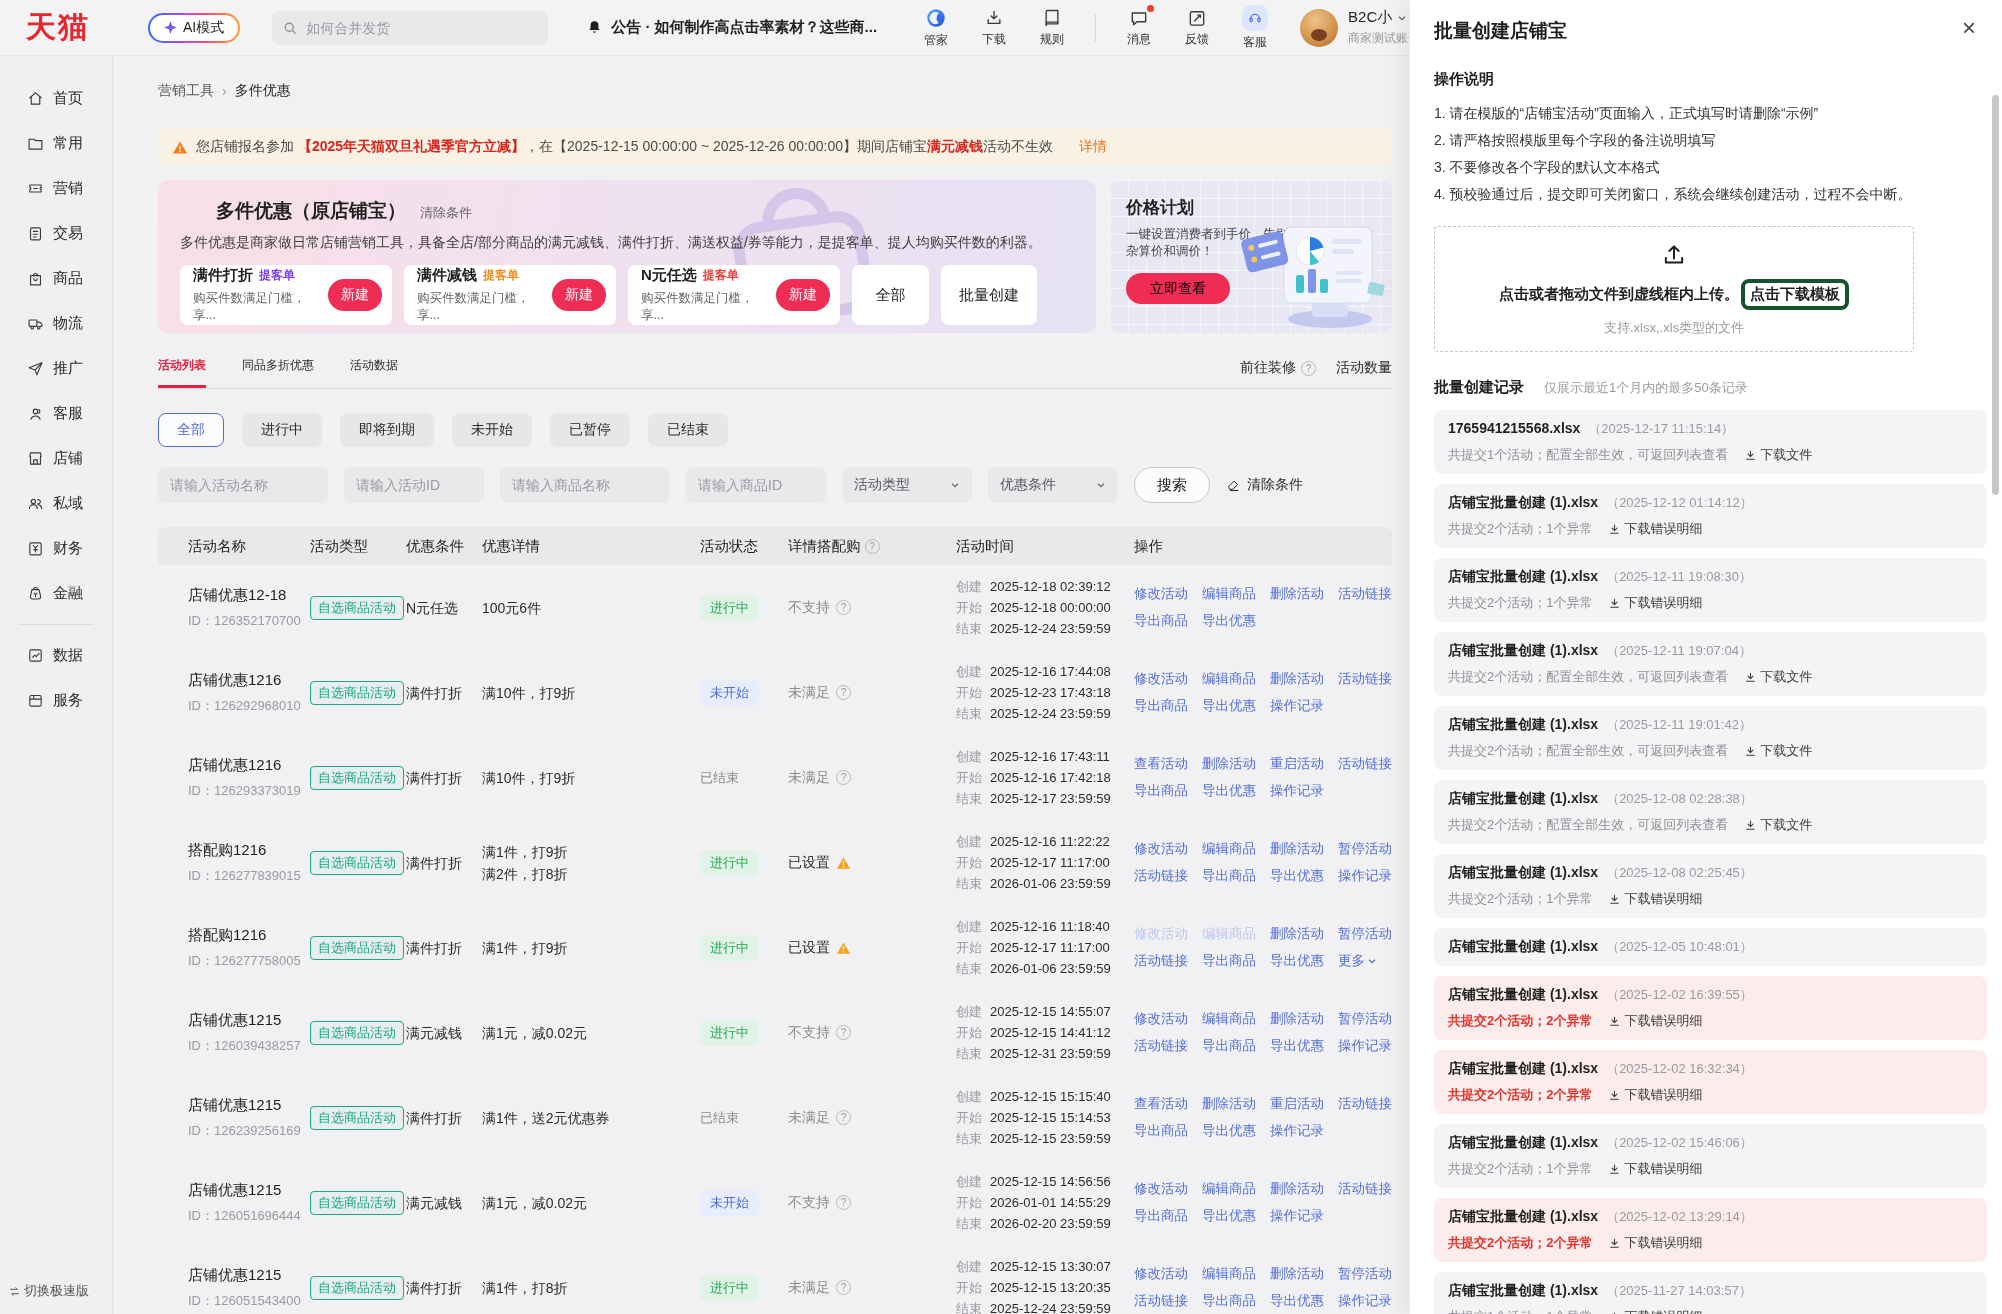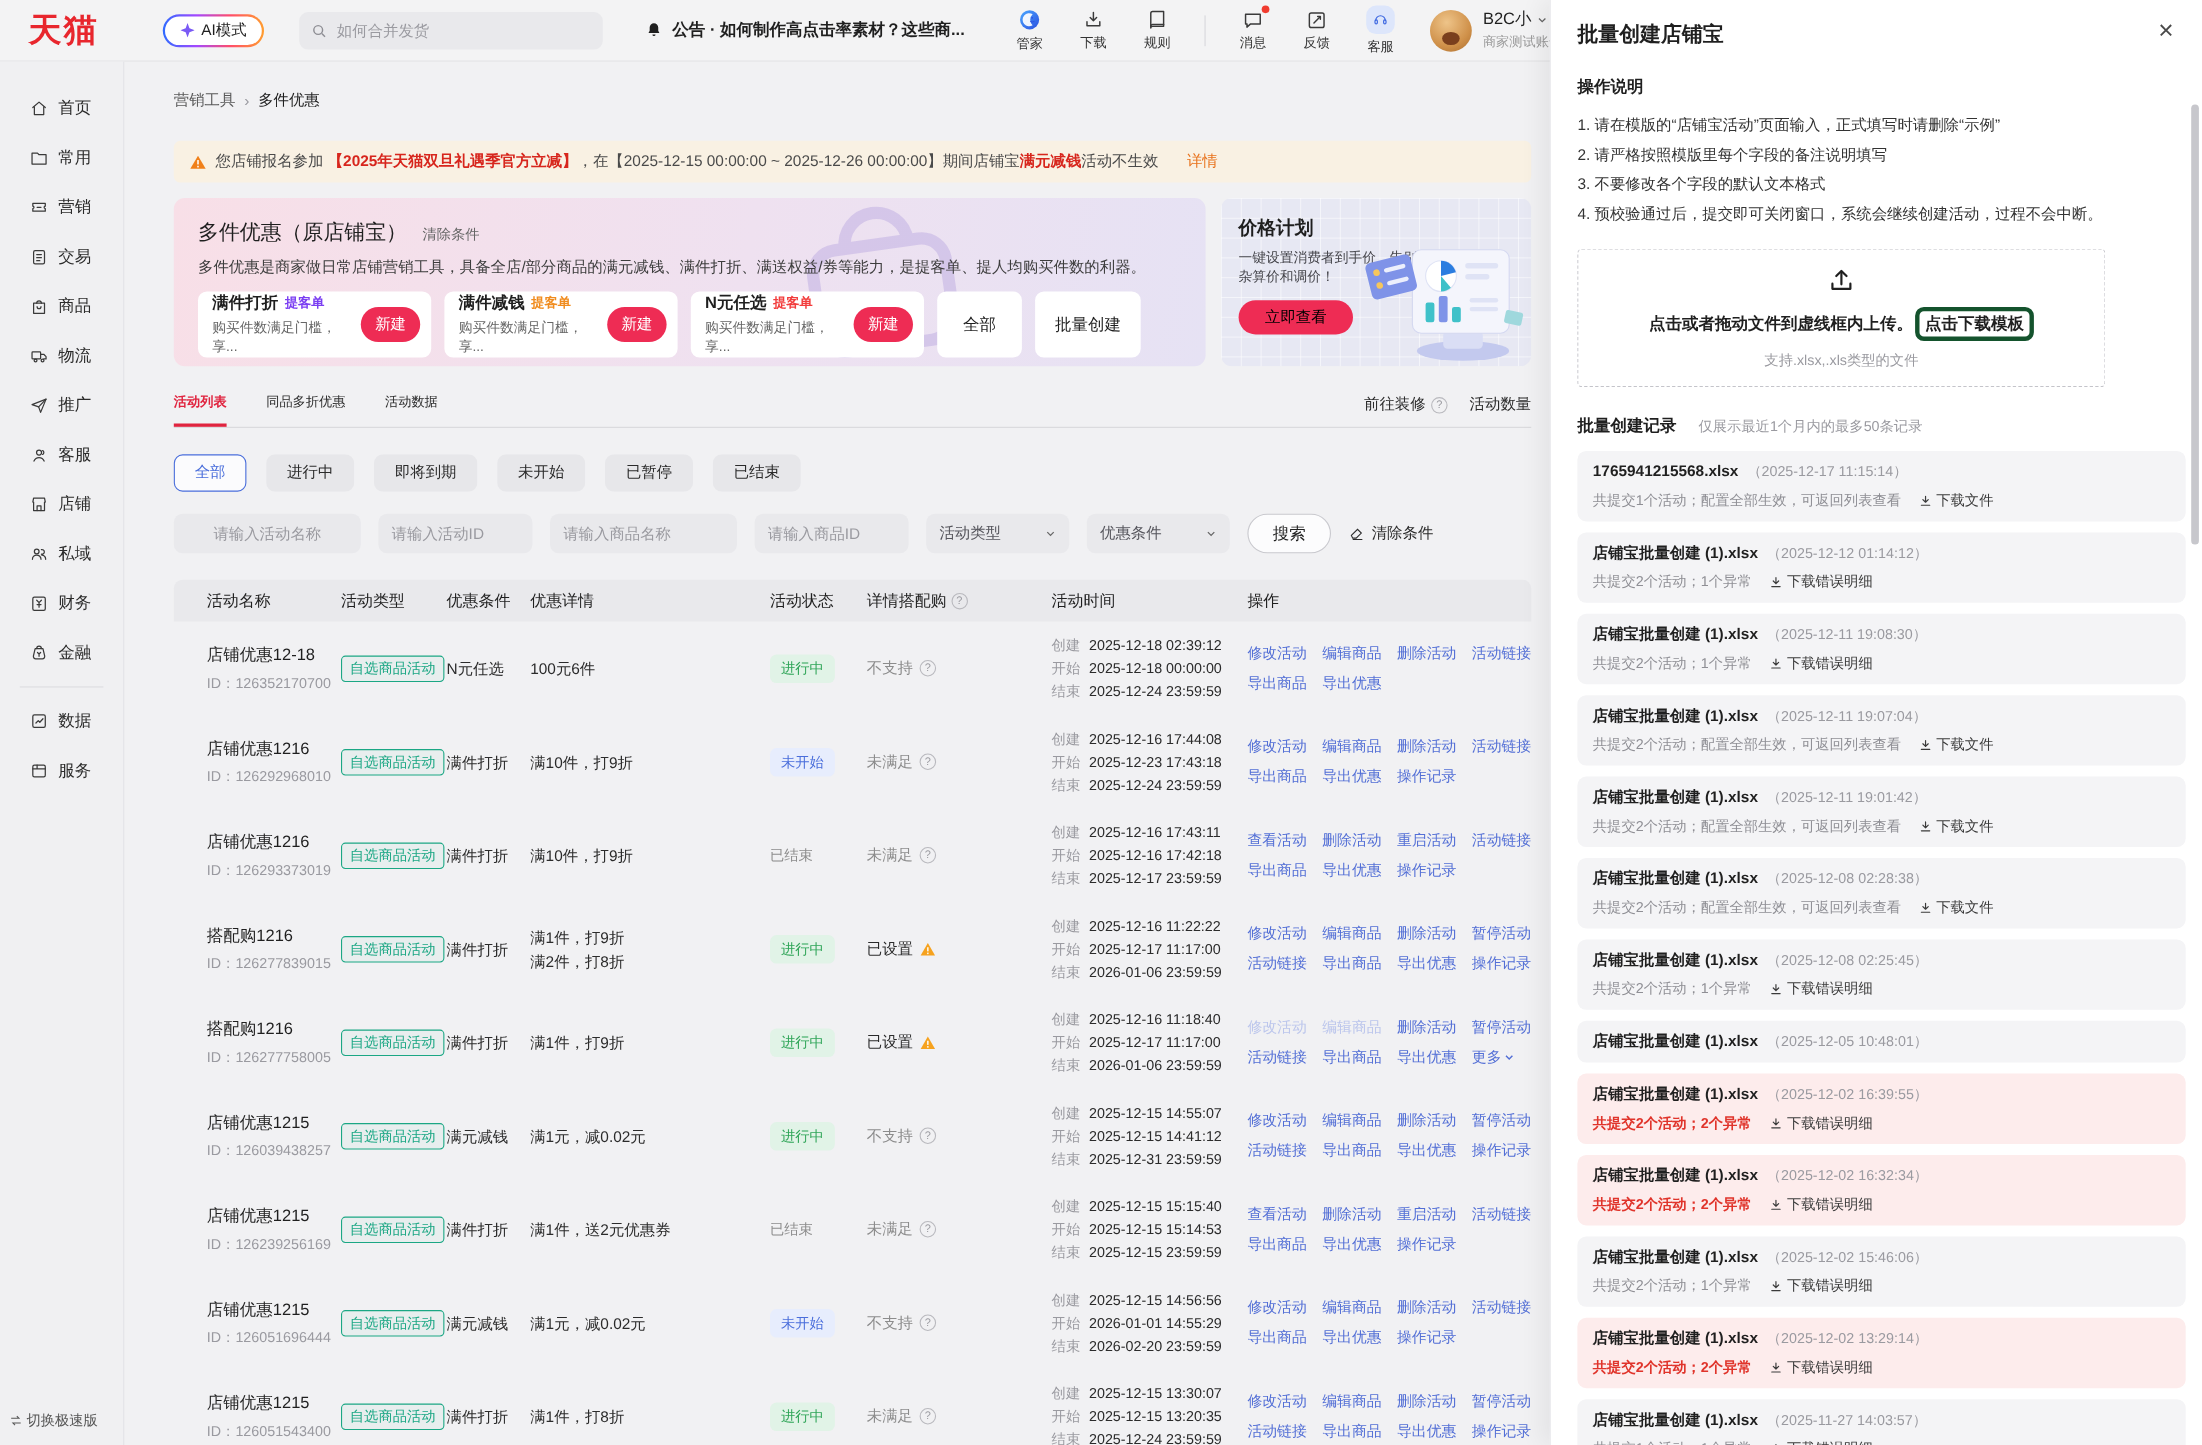--- a/index.html
+++ b/index.html
@@ -61,21 +61,21 @@
   .banner b.red { color: #d7261d; }
   .banner .red2 { color: #d7261d; font-weight: 700; }
   .banner .detail-link { color: #e8721c; margin-left: 18px; cursor: pointer; }
 
   .promo-row { margin-top: 14px; display: flex; gap: 14px; width: 1234px; }
   .promo-card { width: 938px; height: 153px; border-radius: 10px; position: relative; overflow: hidden;
     background: linear-gradient(100deg, #f8dfe7 0%, #efe1f0 55%, #e6e2f4 100%);
     padding: 18px 0 0 22px; }
   .promo-watermark { position: absolute; right: 210px; top: -6px; opacity: .45; transform: rotate(-8deg); }
   .promo-head { display: flex; align-items: baseline; gap: 14px; position: relative; }
-  .promo-title { font-size: 19px; font-weight: 400; color: #1f1f1f; }
+  .promo-title { font-size: 19px; font-weight: 700; color: #1f1f1f; margin-left: 36px; }
   .promo-rules { font-size: 13px; color: #666; cursor: pointer; }
   .promo-desc { margin-top: 10px; font-size: 14px; color: #3d3d3d; position: relative; }
   .mini-row { margin-top: 13px; display: flex; gap: 12px; position: relative; }
   .mini-card { width: 212px; height: 60px; background: #fff; border-radius: 8px;
     padding: 10px 10px 10px 13px; display: flex; align-items: center; justify-content: space-between; cursor: pointer; }
   .mini-title-row { display: flex; align-items: center; gap: 6px; }
   .mini-title { font-size: 15px; font-weight: 700; color: #1f1f1f; }
   .mini-tag { font-size: 12px; font-weight: 600; }
   .mini-desc { font-size: 12.5px; color: #666; margin-top: 5px; }
   .new-btn { width: 54px; height: 32px; border-radius: 999px; background: #ee2c54; color: #fff;
@@ -563,21 +563,21 @@
   <div class="filter-row" id="filter-row">
       <div class="pill active">全部</div>
       <div class="pill">进行中</div>
       <div class="pill">即将到期</div>
       <div class="pill">未开始</div>
       <div class="pill">已暂停</div>
       <div class="pill">已结束</div>
     </div>
 
   <div class="search-row" id="search-row">
-    <input class="s-input" placeholder="请输入活动名称" style="width: 170px; text-align: center;">
+    <input class="s-input" placeholder="请输入活动名称" style="width: 170px;">
       <input class="s-input" placeholder="请输入活动ID" style="width: 140px;">
       <input class="s-input" placeholder="请输入商品名称" style="width: 170px;">
       <input class="s-input" placeholder="请输入商品ID" style="width: 140px;">
       <div class="s-select" style="width: 130px;">
         <span>活动类型</span>
         <span>
           <svg width="10" height="10" viewBox="0 0 12 12">
             <path d="M2.5 4.5L6 8l3.5-3.5" stroke="#666" fill="none" stroke-width="1.4"></path>
           </svg>
         </span>

